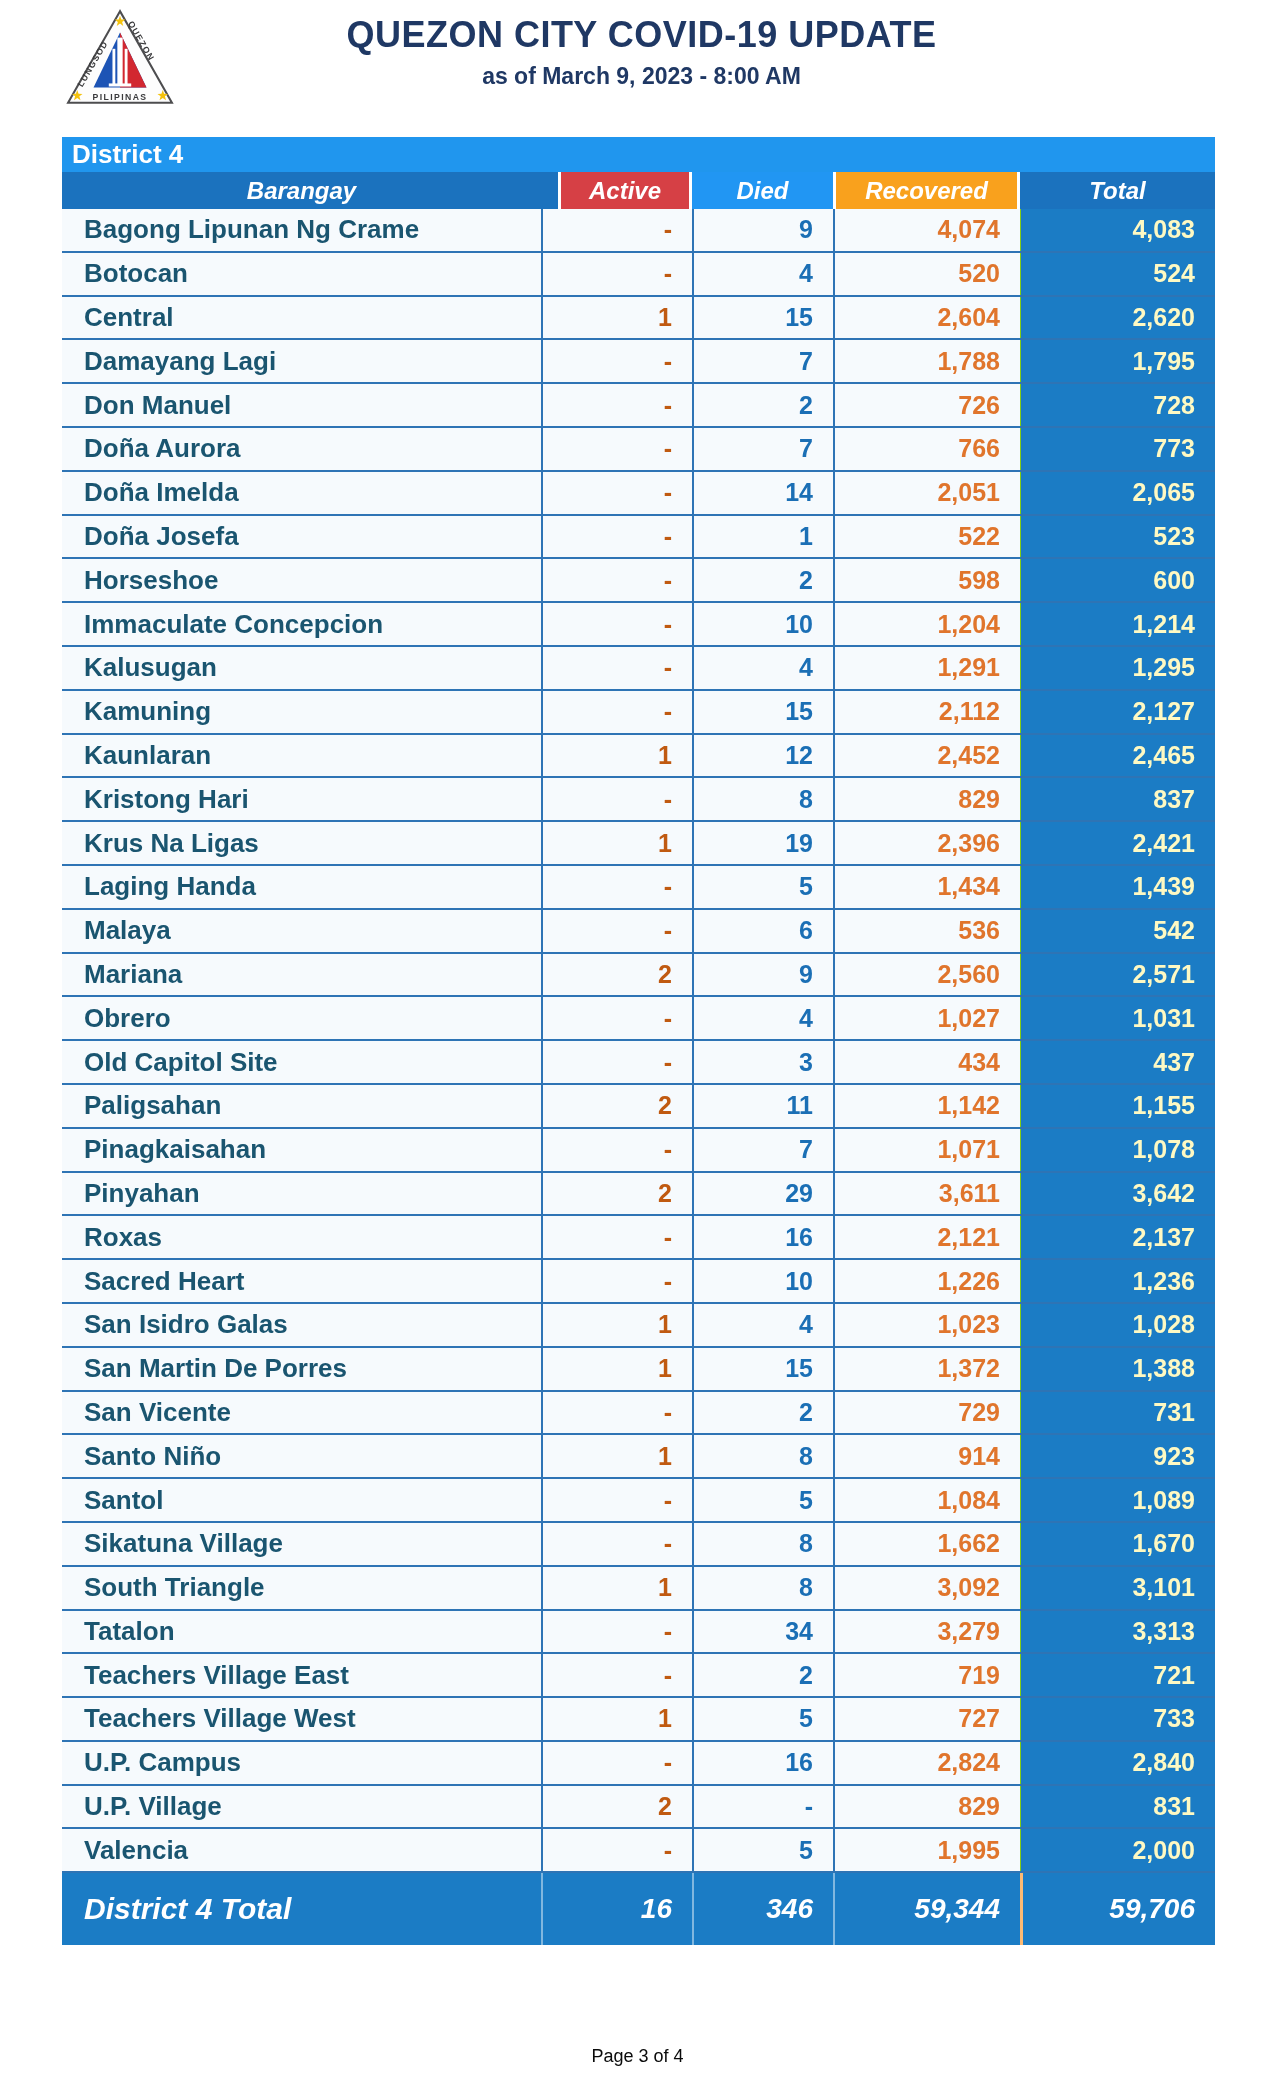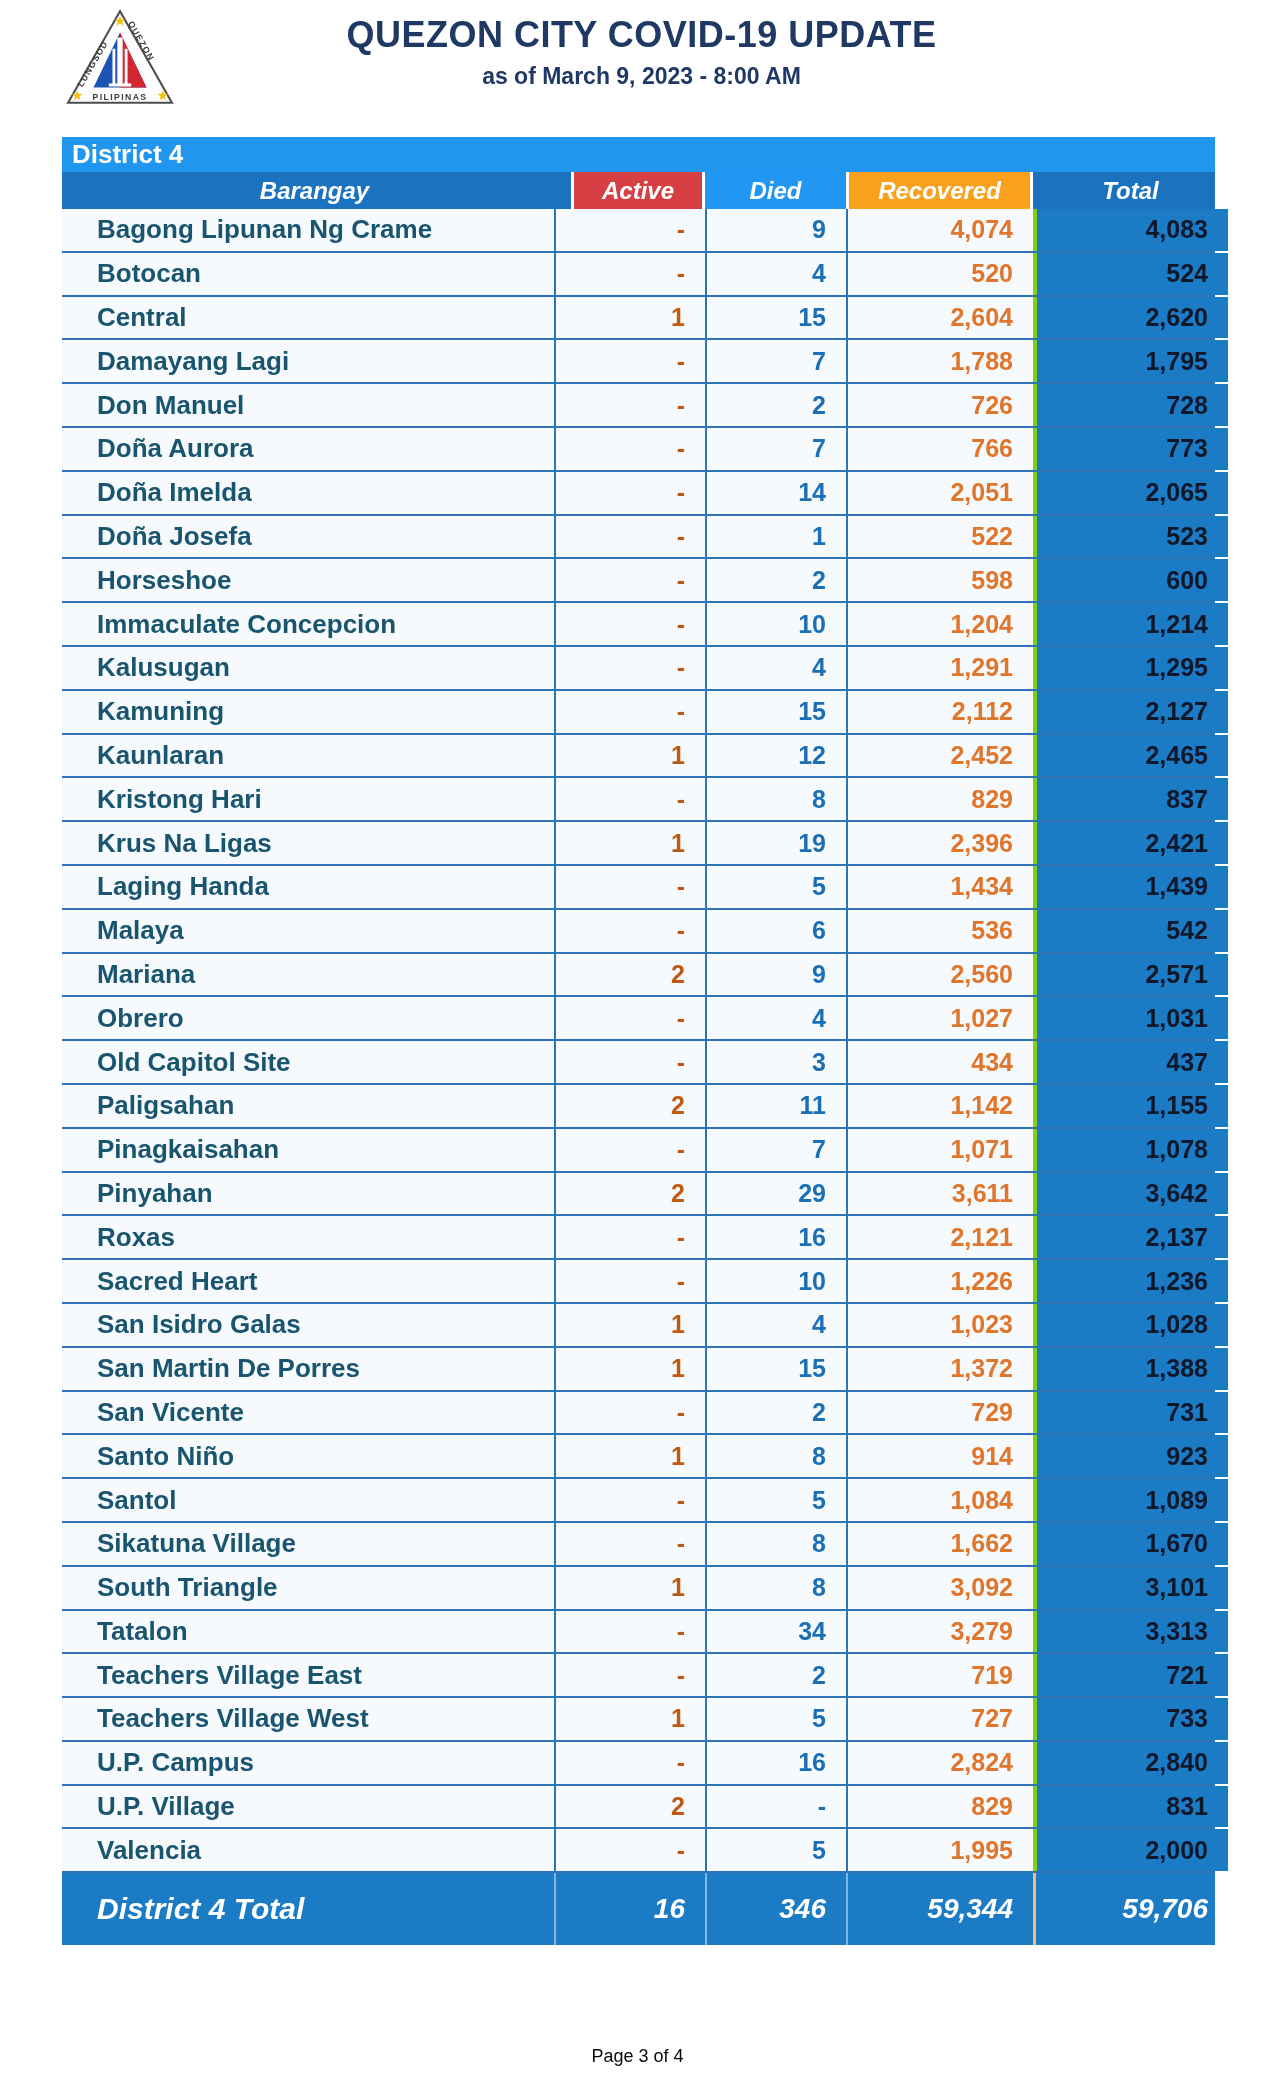--- a/index.html
+++ b/index.html
@@ -9,42 +9,42 @@
   }
   
   .page-header{position:absolute;top:0;left:0;width:100%;height:130px;}
   .seal{position:absolute;left:64px;top:8px;}
   .titles{position:absolute;left:4px;top:14px;width:100%;text-align:center;}
   .title{color:var(--title-navy);font-size:36px;font-weight:bold;letter-spacing:0.5px;}
   .subtitle{color:var(--title-navy);font-size:23px;font-weight:bold;margin-top:7px;}
 
   
   .covid-table{position:absolute;left:62px;top:137px;width:1153px;}
-  .grid-cols{display:grid;grid-template-columns:479px 151px 141px 187px 195px;padding-left:13px;}
+  .grid-cols{display:grid;grid-template-columns:479px 151px 141px 187px 195px;}
   .district-bar{
     height:35px;line-height:35px;background:var(--district-bar);
     color:#fff;font-size:26px;font-weight:bold;padding-left:10px;box-sizing:border-box;
   }
   .head-row{height:37px;background:var(--header-blue);}
   .head-cell{
     display:flex;align-items:center;justify-content:center;box-sizing:border-box;
     color:#fff;font-size:24px;font-weight:bold;font-style:italic;
   }
   .hc-active{background:var(--active-red);border-left:3px solid #fff;border-right:3px solid #fff;margin-left:17px;}
   .hc-died{background:var(--died-blue-header);}
   .hc-recovered{background:var(--recovered-orange);border-left:3px solid #fff;border-right:3px solid #fff;}
 
   .t-row{height:43.8px;box-sizing:border-box;border-bottom:2.5px solid var(--row-border);background:var(--row-bg);}
   .cell{display:flex;align-items:center;box-sizing:border-box;font-weight:bold;}
   .c-barangay{padding-left:22px;color:var(--barangay-text);font-size:26px;}
   .num{justify-content:flex-end;padding-right:20px;font-size:25px;}
   .c-active{color:var(--active-text);border-left:2.5px solid var(--row-border);}
   .c-died{color:var(--died-text);border-left:2.5px solid var(--row-border);}
   .c-recovered{color:var(--recovered-text);border-left:2.5px solid var(--row-border);}
-  .c-total{background:var(--total-blue);color:#0f172a;border-left:4px solid #84cc16;}
+  .c-total{background:var(--total-blue);color:#fef9c3;border-left:1px solid #84cc16;}
 
   .total-row{height:72px;background:var(--total-blue);color:#fff;font-style:italic;}
   .total-row .cell{color:#fff;}
   .tr-label{padding-left:22px;font-size:30px;}
   .tr-num{justify-content:flex-end;padding-right:20px;font-size:28px;}
   .tr-sep{border-left:2px solid rgba(255,255,255,0.45);}
   .tr-total{border-left:3px solid #fdba74;}
 
   
   .page-footer{position:absolute;top:2046px;left:0;width:100%;text-align:center;

